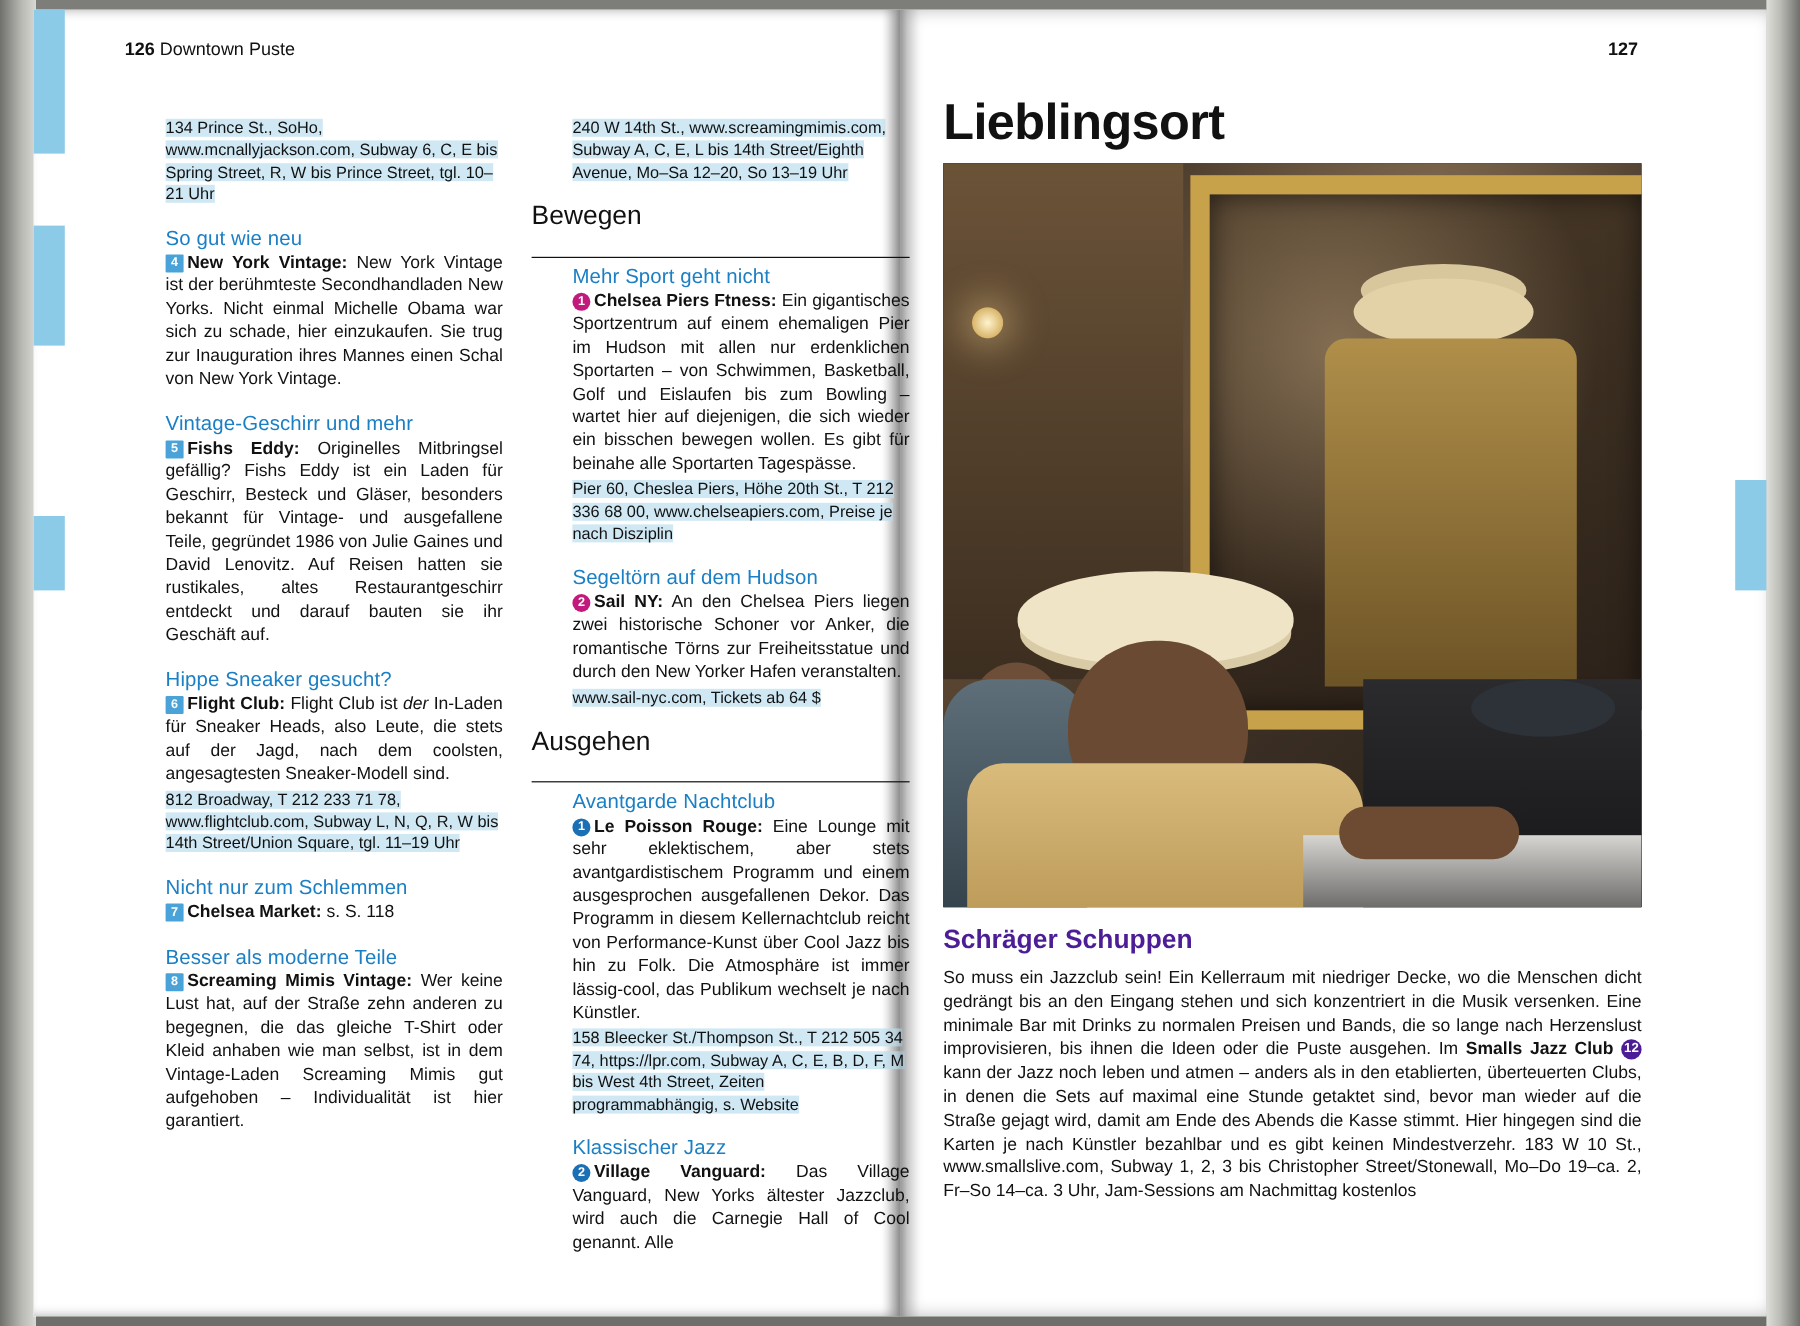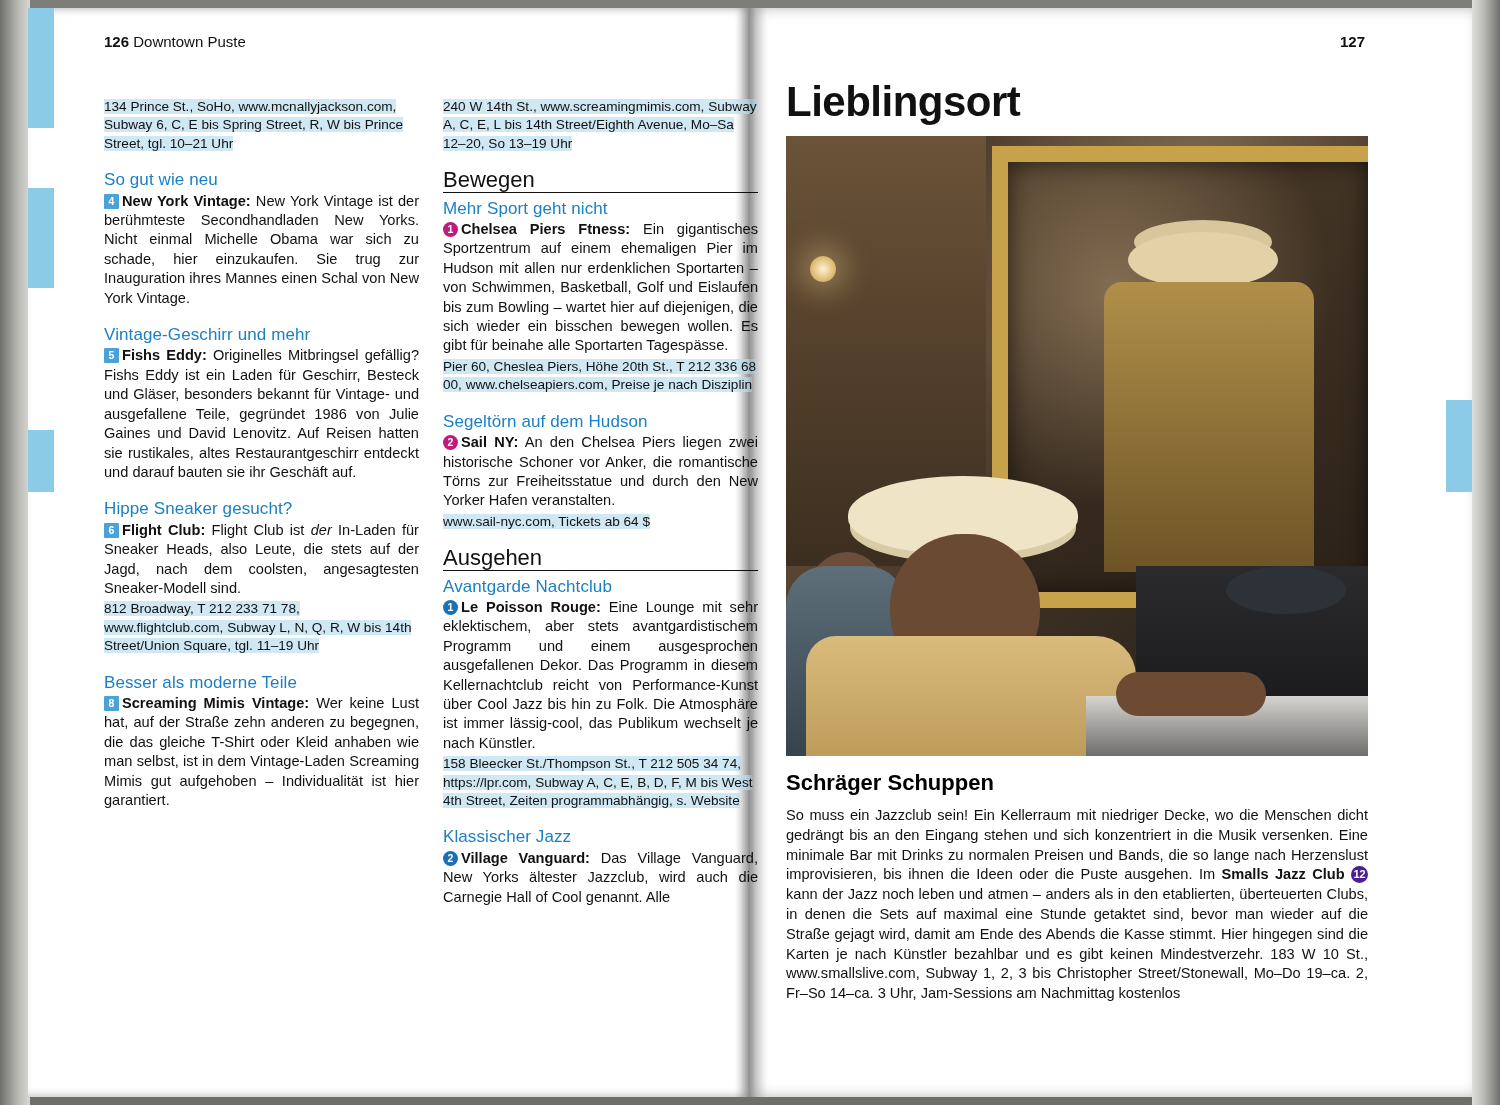--- a/index.html
+++ b/index.html
@@ -61,40 +61,40 @@
     position:absolute;width:315px;
     font-size:14.6px;line-height:19.4px;color:#111;
   }
   .col.c1{left:104px;top:96px;}
   .col.c2{left:443px;top:96px;}
 
   h3.sub{
     font-size:17px;color:#1b7fc4;margin:0 0 2px 0;font-weight:normal;
     letter-spacing:.1px;
   }
-  .block{margin-bottom:17px;}
+  .block{margin-bottom:17px;margin-left:34px;}
   .body{margin:0;text-align:justify;}
   .addr{
     background:#cfe8f4;display:inline;
     box-decoration-break:clone;-webkit-box-decoration-break:clone;
     font-size:13.6px;line-height:18.4px;
   }
   .addrwrap{margin-top:2px;font-size:13.6px;line-height:18.4px;}
   .num{
     display:inline-block;width:15px;height:15px;line-height:15px;
     text-align:center;color:#fff;font-size:10.5px;font-weight:bold;
     background:#4aa3d8;vertical-align:1px;margin-right:3px;border-radius:1px;
   }
   .num.pink{background:#c2197d;border-radius:50%;}
   .num.blue-circ{background:#1b6fb5;border-radius:50%;}
   b.name{font-weight:bold;}
   i{font-style:italic;}
   h2.sec{
     font-size:22px;font-weight:normal;color:#111;margin:4px 0 6px 0;
-    border-bottom:1.5px solid #111;padding-bottom:2px;
+    border-bottom:1.5px solid #111;padding-bottom:24px;
   }
 
   
   .lieb{
     position:absolute;left:786px;top:78px;
     font-family:Liberation Sans, sans-serif;
     font-size:42px;font-weight:bold;color:#111;letter-spacing:-.5px;
     z-index:4;
   }
   .photo{
@@ -163,21 +163,21 @@
     position:absolute;left:330px;top:536px;width:150px;height:44px;border-radius:22px;
     background:#6d4b33;
   }
   .photo .hat2{
     position:absolute;left:440px;top:430px;width:120px;height:48px;border-radius:50%;
     background:#2d3238;
   }
 
   h2.rtitle{
     position:absolute;left:786px;top:770px;width:582px;
-    font-size:22px;font-weight:bold;color:#000000;margin:0;
+    font-size:22px;font-weight:bold;color:#4c1d95;margin:0;
   }
   .rbody{
     position:absolute;left:786px;top:806px;width:582px;
     font-size:14.6px;line-height:19.8px;color:#111;text-align:justify;
   }
   .rbody .addr{background:none;font-size:14.6px;line-height:19.8px;}
   .badge12{
     display:inline-block;width:17px;height:17px;line-height:17px;text-align:center;
     color:#fff;font-size:11px;font-weight:bold;background:#4c1d95;border-radius:50%;
     vertical-align:1px;
@@ -221,20 +221,24 @@
       <h3 class="sub">Vintage-Geschirr und mehr</h3>
       <p class="body"><span class="num">5</span><b class="name">Fishs Eddy:</b><span> Originelles Mitbringsel gefällig? Fishs Eddy ist ein Laden für Geschirr, Besteck und Gläser, besonders bekannt für Vintage- und ausgefallene Teile, gegründet 1986 von Julie Gaines und David Lenovitz. Auf Reisen hatten sie rustikales, altes Restaurantgeschirr entdeckt und darauf bauten sie ihr Geschäft auf.</span></p>
     </div>
 
     <div class="block">
       <h3 class="sub">Hippe Sneaker gesucht?</h3>
       <p class="body"><span class="num">6</span><b class="name">Flight Club:</b><span> Flight Club ist </span><i>der</i><span> In-Laden für Sneaker Heads, also Leute, die stets auf der Jagd, nach dem coolsten, angesagtesten Sneaker-Modell sind.</span></p>
       <div class="addrwrap"><span class="addr">812 Broadway, T 212 233 71 78, www.flightclub.com, Subway L, N, Q, R, W bis 14th Street/Union Square, tgl. 11–19 Uhr</span></div>
     </div>
 
+    <div class="block">
+      <h3 class="sub">Nicht nur zum Schlemmen</h3>
+      <p class="body"><span class="num">7</span><b class="name">Chelsea Market:</b><span> s. S. 118</span></p>
+    </div>
 
     <div class="block">
       <h3 class="sub">Besser als moderne Teile</h3>
       <p class="body"><span class="num">8</span><b class="name">Screaming Mimis Vintage:</b><span> Wer keine Lust hat, auf der Straße zehn anderen zu begegnen, die das gleiche T-Shirt oder Kleid anhaben wie man selbst, ist in dem Vintage-Laden Screaming Mimis gut aufgehoben – Individualität ist hier garantiert.</span></p>
     </div>
   </div>
 
   <div class="col c2">
 
     <div class="block">

